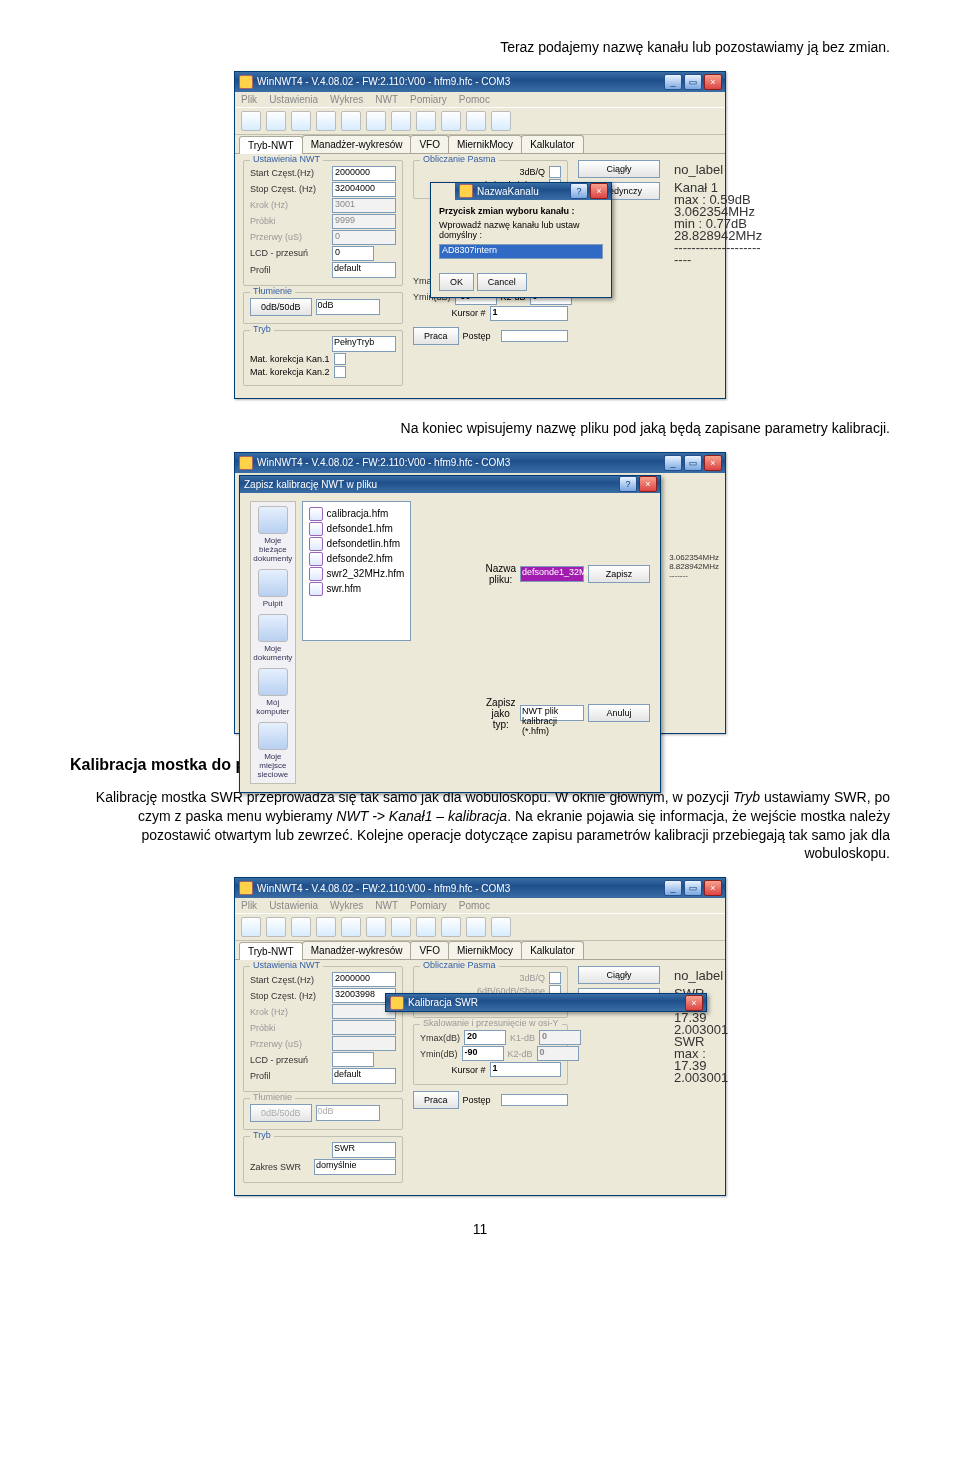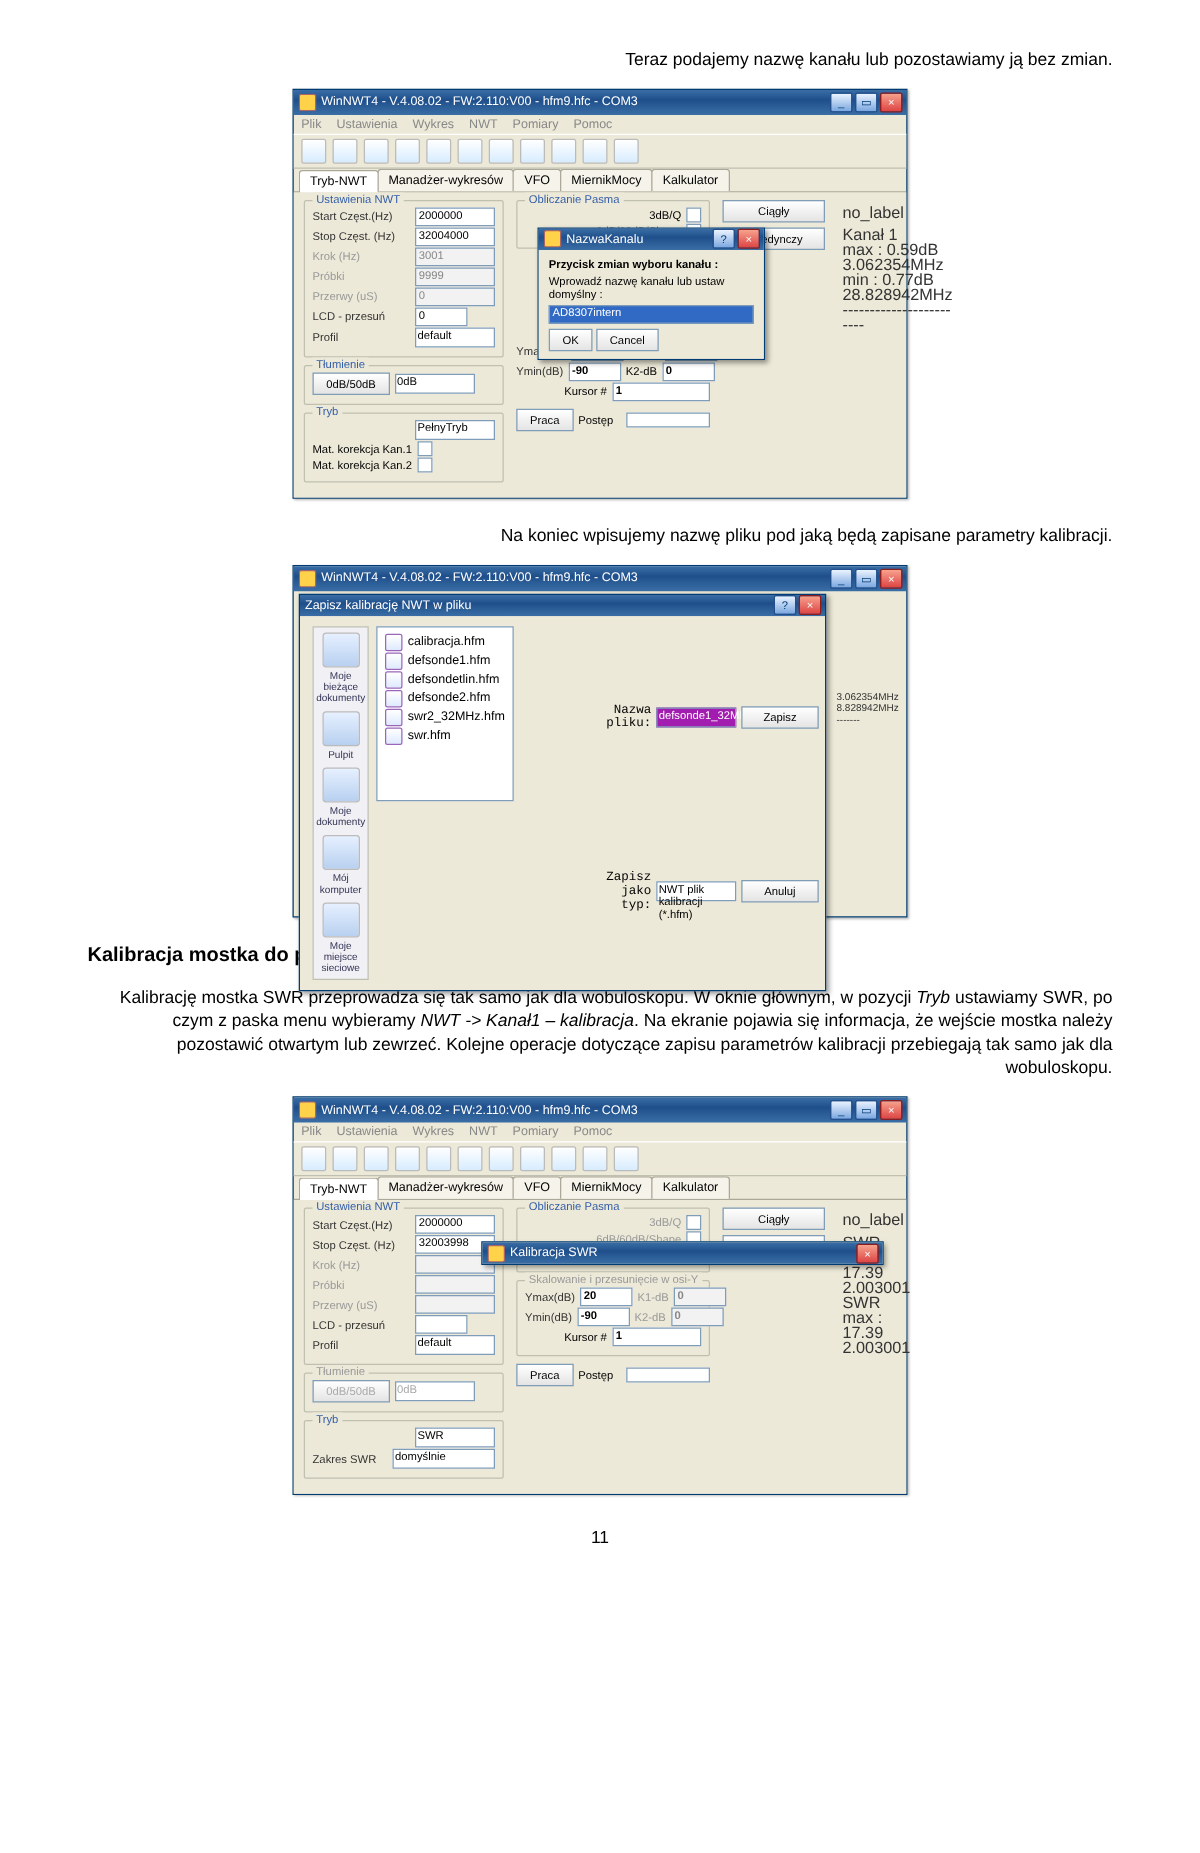--- a/index.html
+++ b/index.html
@@ -78,21 +78,21 @@
   .save-toprow .sel { flex:1; }
   .save-iconbtn { width:16px; height:16px; border:1px solid #aca899; background:linear-gradient(#fff,#e8e4d4); border-radius:2px; }
   .save-main { display:flex; gap:6px; }
   .places { width:68px; background:#f0f0f5; border:1px solid #c0c0b0; padding:4px 2px; display:flex; flex-direction:column; align-items:center; gap:6px; }
   .place { font-size:8px; text-align:center; color:#335; }
   .place .pic { width:28px; height:26px; margin:0 auto 2px auto; border:1px solid #bbb; border-radius:3px; background:linear-gradient(#e6f0ff,#b8d0f0); }
   .filelist { flex:1; background:#fff; border:1px solid #7f9db9; padding:4px 6px; height:130px; font-size:10px; }
   .filelist .file { display:flex; align-items:center; gap:4px; margin:1px 0; }
   .filelist .ficon { width:12px; height:12px; background:linear-gradient(#fff,#dfeaff); border:1px solid #96b; border-radius:2px; }
   .save-bottom { display:grid; grid-template-columns:70px auto 1fr 62px; gap:4px; align-items:center; margin-top:8px; font-size:10px; }
-  .save-bottom .lbl { text-align:right;font-family:Liberation Mono, monospace; }
+  .save-bottom .lbl { text-align:center; }
   .sel-blue { background:#a21caf; color:#fff; }
 
   
   .alert-body { background:#ece9d8; padding:10px 14px; display:flex; gap:12px; align-items:flex-start; font-size:10px; }
   .alert-icon { width:28px; height:28px; background:radial-gradient(#fff 10%,#ffe24a 40%,#d69a00 90%); border-radius:4px; position:relative; border:1px solid #b08000; }
   .alert-icon::after { content:"!"; position:absolute; left:50%; top:50%; transform:translate(-50%,-55%); font-weight:bold; color:#000; font-size:16px; }
 
   .pagenum { text-align:center; margin-top:25px; font-size:14px; }
 
   .col-left { width:200px; }
@@ -248,34 +248,34 @@
       <div>no_label</div>
       <div style="height:6px"></div>
       <div>Kanał 1</div>
       <div>max : 0.59dB 3.062354MHz</div>
       <div>min : 0.77dB 28.828942MHz</div>
       <div>------------------------</div>
     </div>
   </div>
 
   <div class="modal" style="left:195px; top:110px; width:180px;">
-    <div class="xp-titlebar" style="height:17px;">
+    <div class="xp-titlebar" style="height:17px;margin-left:24px;">
       <div class="title-left">
           <span class="title-icon"></span>
           <span>NazwaKanalu</span>
         </div>
       <div class="xp-sysbtns">
           <span class="xp-sysbtn">?</span>
           <span class="xp-sysbtn close">×</span>
         </div>
     </div>
     <div style="padding:6px 8px; background:#ece9d8;">
       <div style="font-weight:bold;font-size:9px;margin-bottom:4px">Przycisk zmian wyboru kanału :</div>
       <div style="font-size:9px;margin-bottom:4px">Wprowadź nazwę kanału lub ustaw domyślny :</div>
-      <div class="inp" style="background:#316ac5;color:#fff;margin-bottom:4px">AD8307intern</div>
+      <div class="inp" style="background:#316ac5;color:#fff;margin-bottom:14px">AD8307intern</div>
       <div style="text-align:left">
         <span class="btn">OK</span>
         <span class="btn">Cancel</span>
       </div>
     </div>
   </div>
 </div>
 
 <p class="doc-text">Na koniec wpisujemy nazwę pliku pod jaką będą zapisane parametry kalibracji.</p>
 

